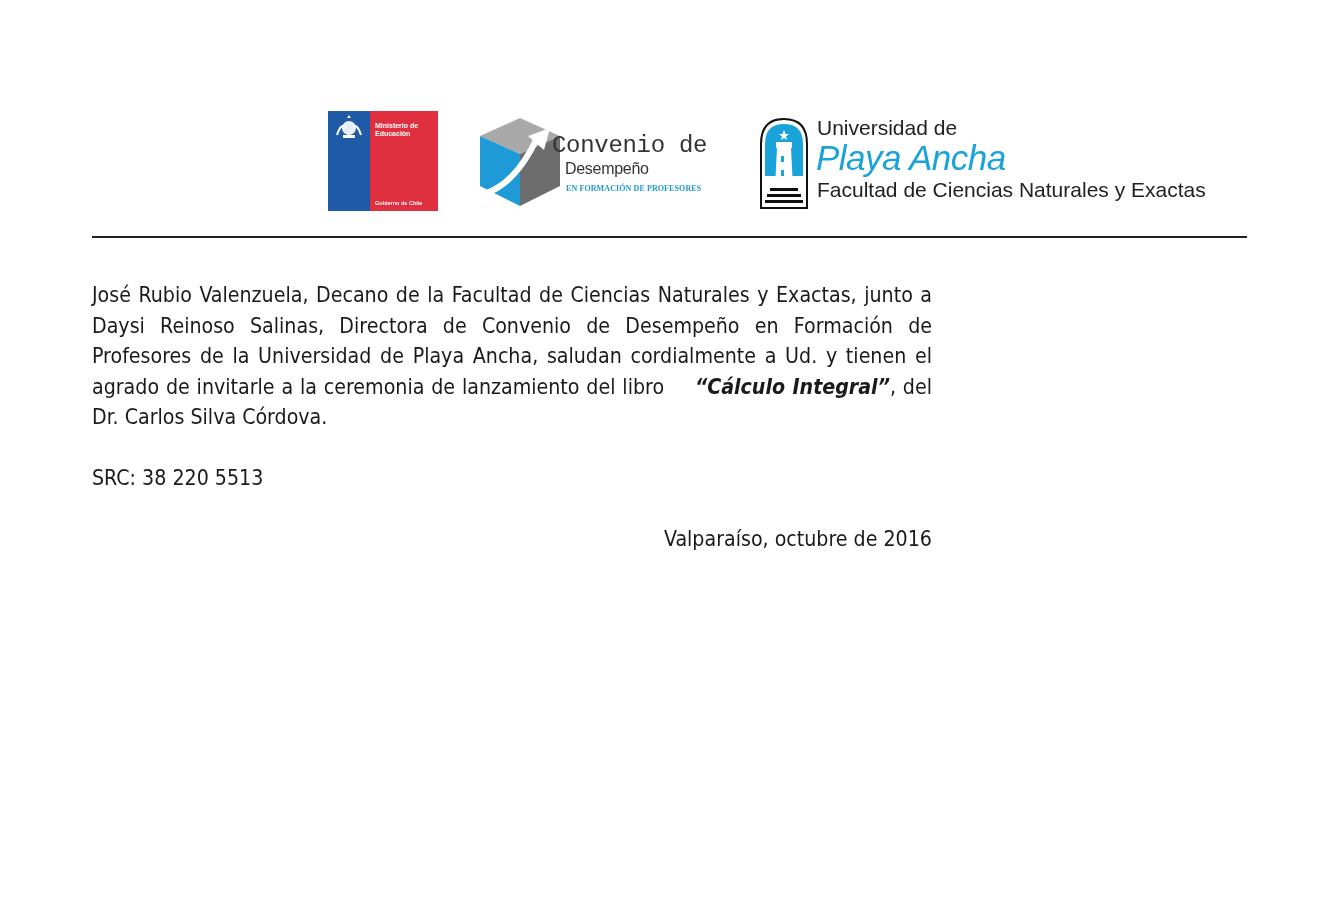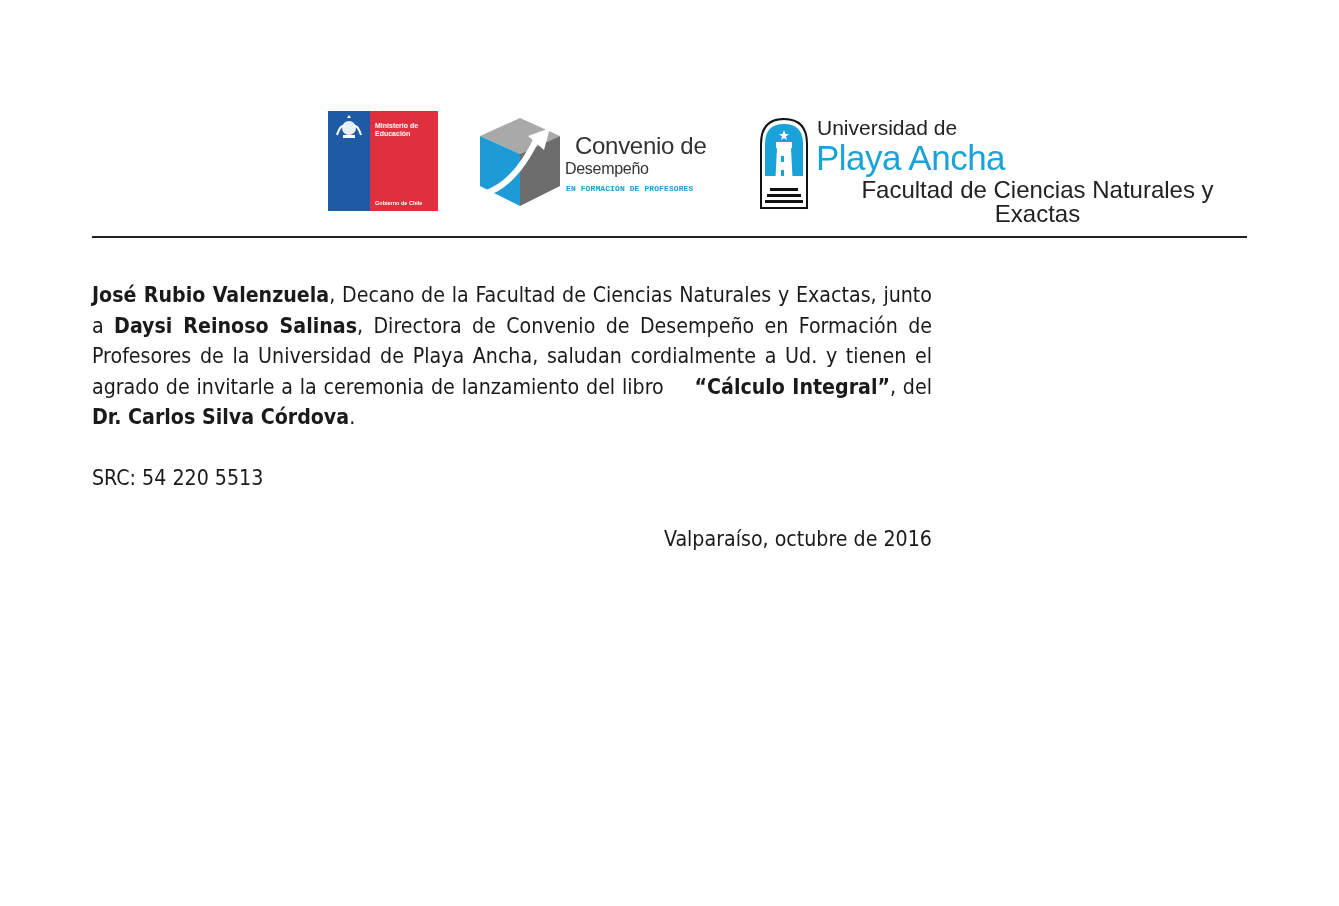--- a/index.html
+++ b/index.html
@@ -11,37 +11,37 @@
     .mineduc { position: absolute; left: 328px; top: 3px; width: 110px; height: 100px; display: flex; }
     .mineduc .blue { width: 42px; height: 100%; background: #1f5aa6; position: relative; }
     .mineduc .red { flex: 1; background: #e0303f; position: relative; color: #fff; }
     .mineduc .crest { position: absolute; left: 5px; top: 4px; width: 32px; height: 28px; }
     .mineduc .t1 { position: absolute; left: 5px; top: 11px; font-size: 7px; font-weight: bold; line-height: 8px; font-family: "Liberation Sans", sans-serif; }
     .mineduc .t2 { position: absolute; left: 5px; bottom: 5px; font-size: 5.5px; font-weight: bold; font-family: "Liberation Sans", sans-serif; }
 
     
     .convenio { position: absolute; left: 476px; top: 6px; width: 240px; height: 100px; }
     .convenio svg { position: absolute; left: 0; top: 0; }
-    .convenio .c1 { position: absolute; left: 99px; top: 20px; font-size: 24px; line-height: 24px; color: #333; font-family: Liberation Sans, sans-serif; letter-spacing: -0.3px; }
+    .convenio .c1 { position: absolute; left: 76px; top: 20px; font-size: 24px; line-height: 24px; color: #333; font-family: Liberation Mono, monospace; letter-spacing: -0.3px; }
     .convenio .c2 { position: absolute; left: 89px; top: 43px; font-size: 16px; line-height: 24px; color: #333; font-family: "Liberation Sans", sans-serif; letter-spacing: -0.3px; }
-    .convenio .c3 { position: absolute; left: 90px; top: 70px; font-size: 8px; font-weight: bold; color: #1e9ad6; font-family: Liberation Mono, monospace; letter-spacing: 0.1px; }
+    .convenio .c3 { position: absolute; left: 90px; top: 70px; font-size: 8px; font-weight: bold; color: #1e9ad6; font-family: Liberation Serif, serif; letter-spacing: 0.1px; }
 
     
     .upla { position: absolute; left: 758px; top: 8px; width: 500px; height: 100px; text-align: center; }
     .upla svg { position: absolute; left: 0; top: 0; }
     .upla .u1 { position: absolute; left: 59px; top: 0px; font-size: 21px; line-height: 24px; color: #222; font-family: "Liberation Sans", sans-serif; }
-    .upla .u2 { position: absolute; left: 58px; top: 22px; font-size: 35px; line-height: 40px; color: #1aa3d9; font-family: "Liberation Sans", sans-serif; letter-spacing: -0.5px; }
-    .upla .u3 { position: absolute; left: 59px; top: 62px; font-size: 24px; line-height: 24px; color: #222; font-family: "Liberation Sans", sans-serif; }
+    .upla .u2 { position: absolute; left: 58px; top: 22px; font-size: 35px; line-height: 40px; color: #1aa3d9; font-family: "Liberation Sans", sans-serif; letter-spacing: -0.5px; font-style: italic; }
+    .upla .u3 { position: absolute; left: 59px; top: 62px; font-size: 21px; line-height: 24px; color: #222; font-family: "Liberation Sans", sans-serif; }
 
     .rule { position: absolute; left: 92px; top: 236px; width: 1155px; height: 2px; background: #222; }
 
     .content { position: absolute; left: 92px; top: 280px; width: 840px; font-size: 21.2px; line-height: 30.5px; font-family: "DejaVu Sans Condensed", "DejaVu Sans", sans-serif; }
     .content p { margin: 0 0 30.5px 0; text-align: justify; }
-    .content b { font-weight: bold; }
-    .content .it { font-weight: bold; margin-left: 24px; }
+    .content b { font-weight: normal; }
+    .content .it { font-style: italic; font-weight: bold; margin-left: 24px; }
     .content .sign { text-align: right; margin-top: 13px; }
   </style>
 </head>
 <body>
 
 <div class="logos">
   <div class="mineduc">
     <div class="blue">
       <svg class="crest" viewBox="0 0 32 28" width="32" height="28">
         <circle cx="16" cy="13" r="7" fill="#ffffff" opacity="0.9"></circle>
@@ -91,16 +91,16 @@
   </div>
 </div>
 
 <div class="rule"></div>
 
 <div class="content">
   <p><b>José Rubio Valenzuela</b><span>, Decano de la Facultad de Ciencias Naturales y Exactas, junto a </span><b>Daysi Reinoso Salinas</b><span>, Directora de Convenio de Desempeño en Formación de Profesores de la Universidad de Playa Ancha, saludan cordialmente a Ud. y tienen el agrado de invitarle a la ceremonia de lanzamiento del libro </span><span class="it">“Cálculo Integral”</span><span>, del </span><b>Dr. Carlos Silva Córdova</b><span>.</span></p>
 
 
 
-  <p>SRC: 54 220 5513</p>
+  <p>SRC: 38 220 5513</p>
 
   <p class="sign">Valparaíso, octubre de 2016</p>
 </div>
 
 </body></html>

